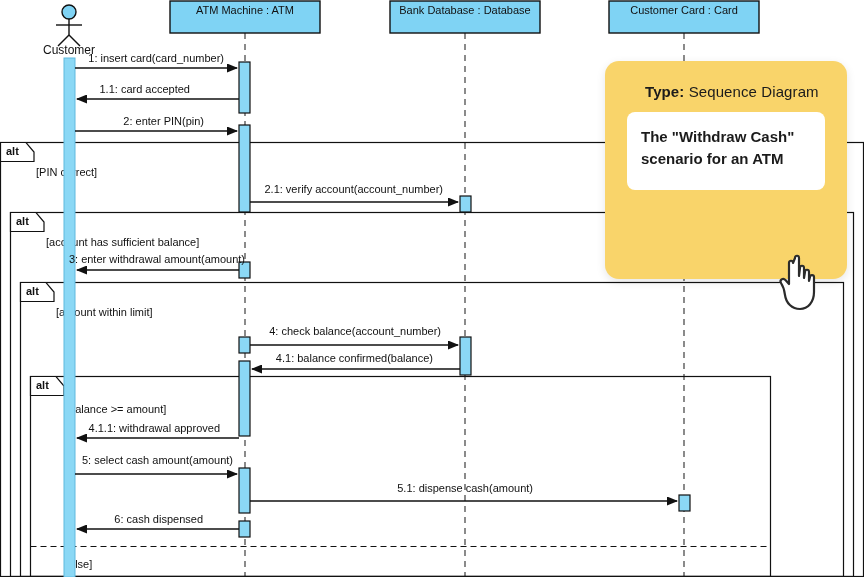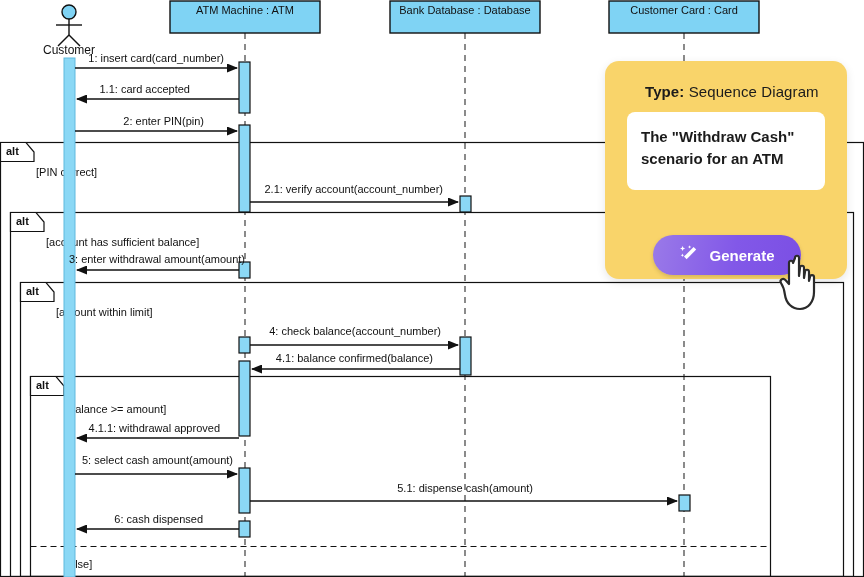--- a/index.html
+++ b/index.html
@@ -257,33 +257,20 @@
 
   <div id="ai-panel">
 
     <div id="ai-type-row">
       <span class="lbl">Type:</span>
       <span>Sequence Diagram</span>
     </div>
 
     <div id="ai-prompt-box">The "Withdraw Cash" scenario for an ATM</div>
 
-    <button id="generate-button">
-      <span class="wand">
-        <svg width="22" height="22" viewBox="0 0 22 22" xmlns="http://www.w3.org/2000/svg">
-          <g fill="#ffffff">
-            <path d="M14.6 3.0 l2.6 2.6 -9.6 9.6 -2.6 -2.6 z"></path>
-            <path d="M3.6 2.0 l.75 1.8 1.8 .75 -1.8 .75 -.75 1.8 -.75 -1.8 -1.8 -.75 1.8 -.75 z"></path>
-            <path d="M10.6 1.2 l.5 1.2 1.2 .5 -1.2 .5 -.5 1.2 -.5 -1.2 -1.2 -.5 1.2 -.5 z"></path>
-            <path d="M3.4 9.6 l.5 1.2 1.2 .5 -1.2 .5 -.5 1.2 -.5 -1.2 -1.2 -.5 1.2 -.5 z"></path>
-          </g>
-        </svg>
-      </span>
-      <span>Generate</span>
-    </button>
 
     <span id="cursor-hand">
       <svg width="56" height="62" viewBox="0 0 56 62" xmlns="http://www.w3.org/2000/svg">
         <path d="M20,6 C20,3 24,3 24,6 L24,24 L25,16 C25,13 29,13 29,16 L29,26
                  L30,20 C30,17 34,17 34,20 L34,29 L35,25 C35,22.5 39,22.5 39,25
                  L39,40 C39,50 33,57 25,57 C17,57 11,51 10,43
                  C9.4,38 8,34 6,31 C4.2,28.2 8,25.4 10.4,28
                  L14,32 L14,11 C14,8 18,8 18,11 Z" fill="#ffffff" stroke="#2b2b2b" stroke-width="2.2" stroke-linejoin="round"></path>
       </svg>
     </span>

